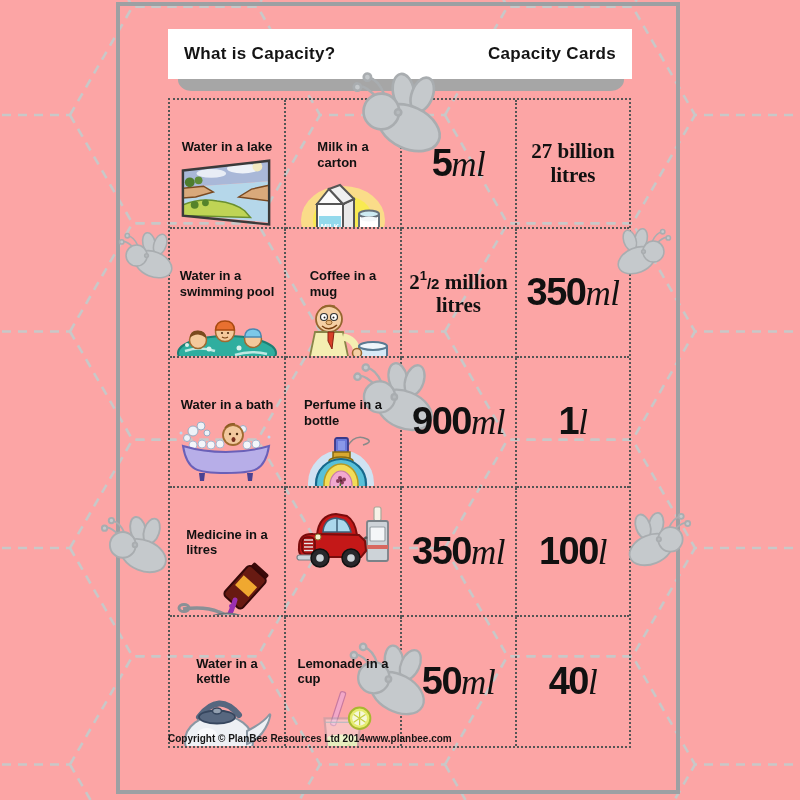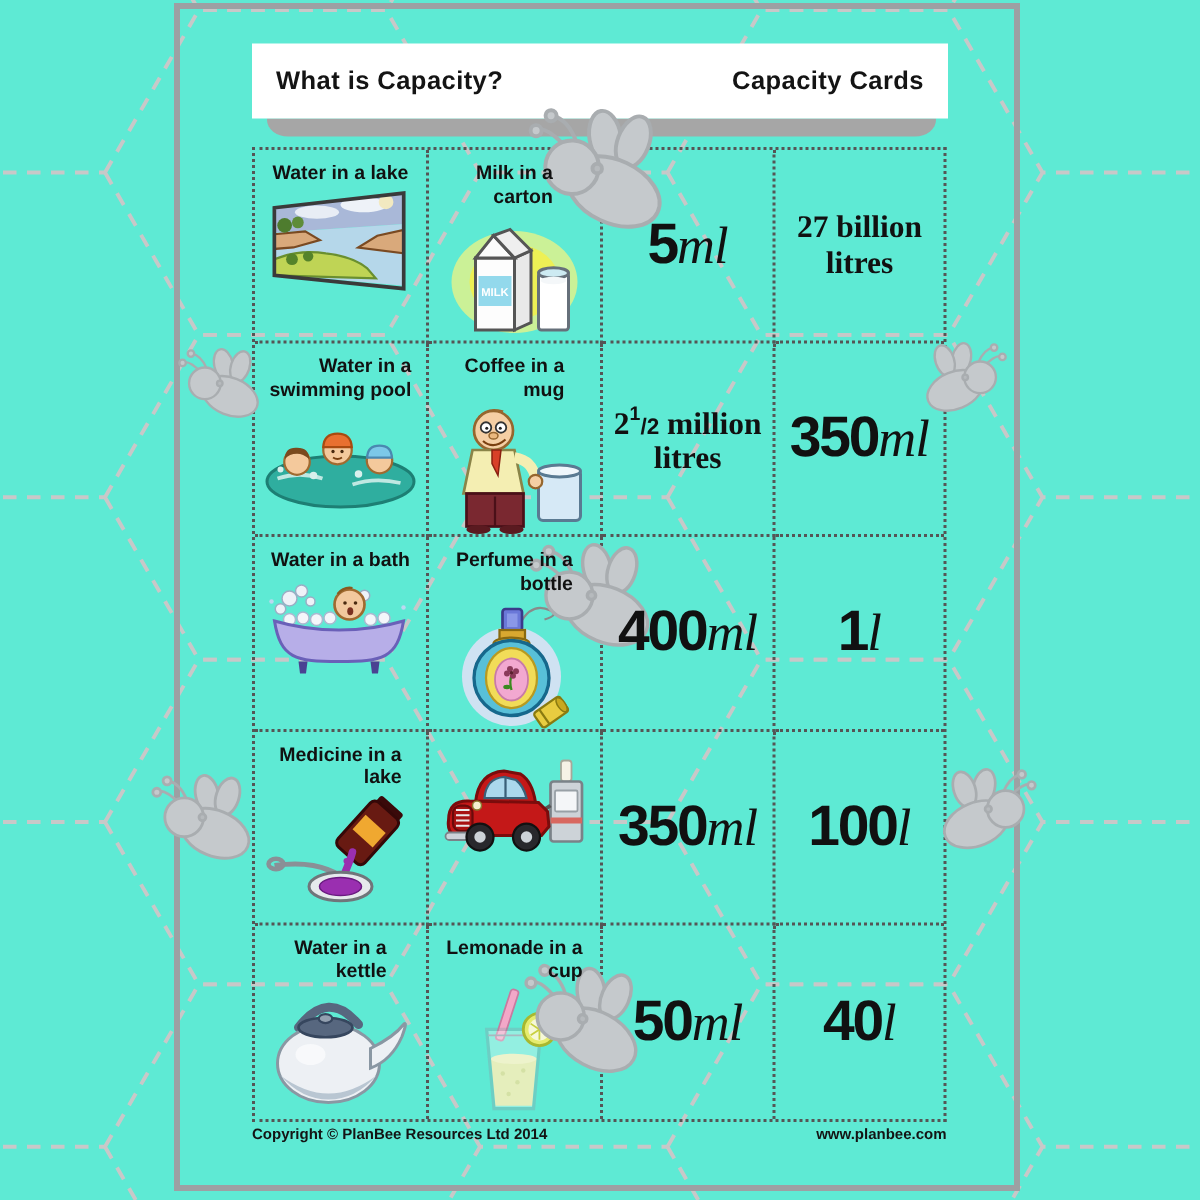--- a/index.html
+++ b/index.html
@@ -1,46 +1,46 @@
 <!DOCTYPE html>
 <html><head>
 <meta charset="utf-8">
 <style>
   html,body{margin:0;padding:0;background:#ffffff;}
-  .canvas{position:relative;width:800px;height:800px;overflow:hidden;background:#5eead4;
+  .canvas{position:relative;width:800px;height:800px;overflow:hidden;background:#fca5a5;
           font-family:"Liberation Sans",sans-serif;color:#111;}
   .hexbg{position:absolute;left:0;top:0;}
   .page{position:absolute;left:116px;top:2px;width:564px;height:792px;
         border:4px solid #9da0a3;box-sizing:border-box;background:transparent;}
   .banner{position:absolute;left:168px;top:29px;width:464px;height:50px;background:#ffffff;
           display:flex;justify-content:space-between;align-items:center;
           padding:0 16px;box-sizing:border-box;}
   .banner-title,.banner-sub{font-weight:bold;font-size:17px;letter-spacing:.3px;color:#141414;}
   .banner-shadow{position:absolute;left:178px;top:79px;width:446px;height:12px;background:#a6a6a6;
           border-radius:0 0 14px 14px / 0 0 11px 11px;}
   .ctable{position:absolute;left:168px;top:98px;width:463px;height:650px;box-sizing:border-box;
           border:2px dotted #555;display:grid;
           grid-template-columns:117fr 117fr 116fr 113fr;grid-template-rows:repeat(5,1fr);}
   .cell{box-sizing:border-box;border-right:2px dotted #555;border-bottom:2px dotted #555;
         display:flex;flex-direction:column;align-items:center;justify-content:flex-start;
         padding-top:7px;overflow:hidden;}
   .cell:nth-child(4n){border-right:none;}
   .cell:nth-child(n+17){border-bottom:none;}
   .vcell{justify-content:center;padding-top:0;}
-  .plabel{font-weight:bold;font-size:13px;line-height:1.2;text-align:right;white-space:pre-line;
-          position:relative;z-index:5;}
+  .plabel{font-weight:bold;font-size:13px;line-height:1.2;text-align:left;white-space:pre-line;
+          position:relative;z-index:5;margin-top:32px;}
   .pic{margin-top:2px;flex:0 0 auto;}
   .vwrap{position:relative;z-index:5;text-align:center;white-space:pre-line;}
   .v-num{font-family:"Liberation Sans",sans-serif;font-weight:bold;font-size:38px;letter-spacing:-1.5px;}
   .v-unit{font-family:"Liberation Serif",serif;font-weight:normal;font-size:35px;letter-spacing:-.5px;font-style:italic;}
   .v-words{font-family:Liberation Serif, serif;font-weight:bold;font-size:21px;line-height:1.12;}
   .v-sup{font-weight:bold;font-size:13px;vertical-align:9px;}
   .v-small{font-weight:bold;font-size:15px;}
-  .pfooter{position:absolute;left:168px;top:751px;width:463px;display:flex;
-           justify-content:space-between;font-weight:bold;font-size:10px;color:#141414;}
+  .pfooter{position:absolute;left:168px;top:733px;width:463px;display:flex;
+           font-weight:bold;font-size:10px;color:#141414;}
   .bees{position:absolute;left:0;top:0;pointer-events:none;}
 </style>
 </head>
 <body>
 
 <div class="canvas">
 
   <svg class="hexbg" width="800" height="800">
     <g id="hexg" stroke="#c8c8c8" stroke-width="2.6" fill="none" stroke-dasharray="9 7">
         <path d="M0,108.25 L62.5,0 L187.5,0 L250,108.25 L375,108.25 M0,108.25 L62.5,216.5 L187.5,216.5 L250,108.25" transform="translate(-305,-209.75)"></path>
@@ -220,29 +220,29 @@
         <circle cx="46" cy="49.5" r="1.2" fill="#5a2030"></circle>
         <g transform="rotate(-35 72 76)">
           <rect x="62" y="70" width="21" height="12" rx="2" fill="#e8cc40" stroke="#8a7a10" stroke-width="1.5"></rect>
           <line x1="67" y1="70" x2="67" y2="82" stroke="#8a7a10" stroke-width="1.5"></line>
           <ellipse cx="81" cy="76" rx="2.5" ry="5.5" fill="#c8a820" stroke="#8a7a10" stroke-width="1"></ellipse>
         </g>
       </svg>
     </div>
 
     <div class="cell vcell">
-      <div class="vwrap"><span class="v-num">400</span><span class="v-unit">ml</span></div>
+      <div class="vwrap"><span class="v-num">900</span><span class="v-unit">ml</span></div>
     </div>
     <div class="cell vcell">
       <div class="vwrap"><span class="v-num">1</span><span class="v-unit">l</span></div>
     </div>
 
     <div class="cell">
       <div class="plabel">Medicine in a
-lake</div>
+litres</div>
       <svg class="pic" width="104" height="78" viewBox="0 0 104 78">
         <g transform="rotate(42 68 28)">
           <rect x="59" y="1" width="20" height="9" rx="2" fill="#3a0a0a"></rect>
           <rect x="57" y="6" width="24" height="40" rx="4" fill="#681a12" stroke="#350808" stroke-width="2"></rect>
           <rect x="60" y="18" width="18" height="13" fill="#f0a830"></rect>
         </g>
         <path d="M60,40 C58,48 55,52 53,60" stroke="#9a2fb0" stroke-width="5" fill="none" stroke-linecap="round"></path>
         <path d="M8,49 Q30,46 44,52 Q52,55 56,60" stroke="#8a9096" stroke-width="3.5" fill="none"></path>
         <ellipse cx="9" cy="48" rx="5" ry="3.5" fill="none" stroke="#8a9096" stroke-width="3"></ellipse>
         <ellipse cx="52" cy="63" rx="21" ry="9.5" fill="#e6e9ec" stroke="#70757a" stroke-width="2"></ellipse>

